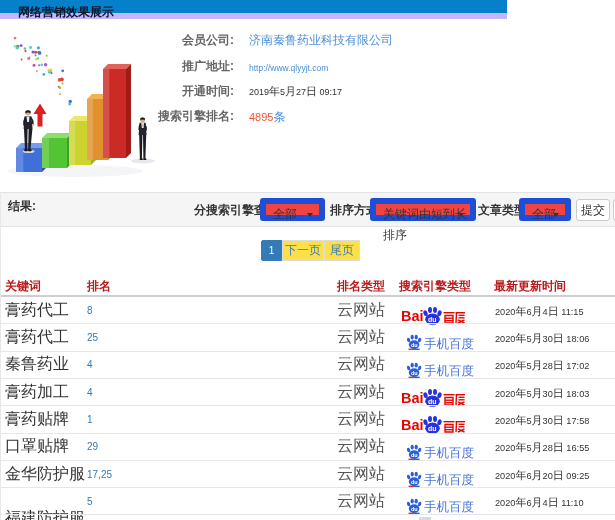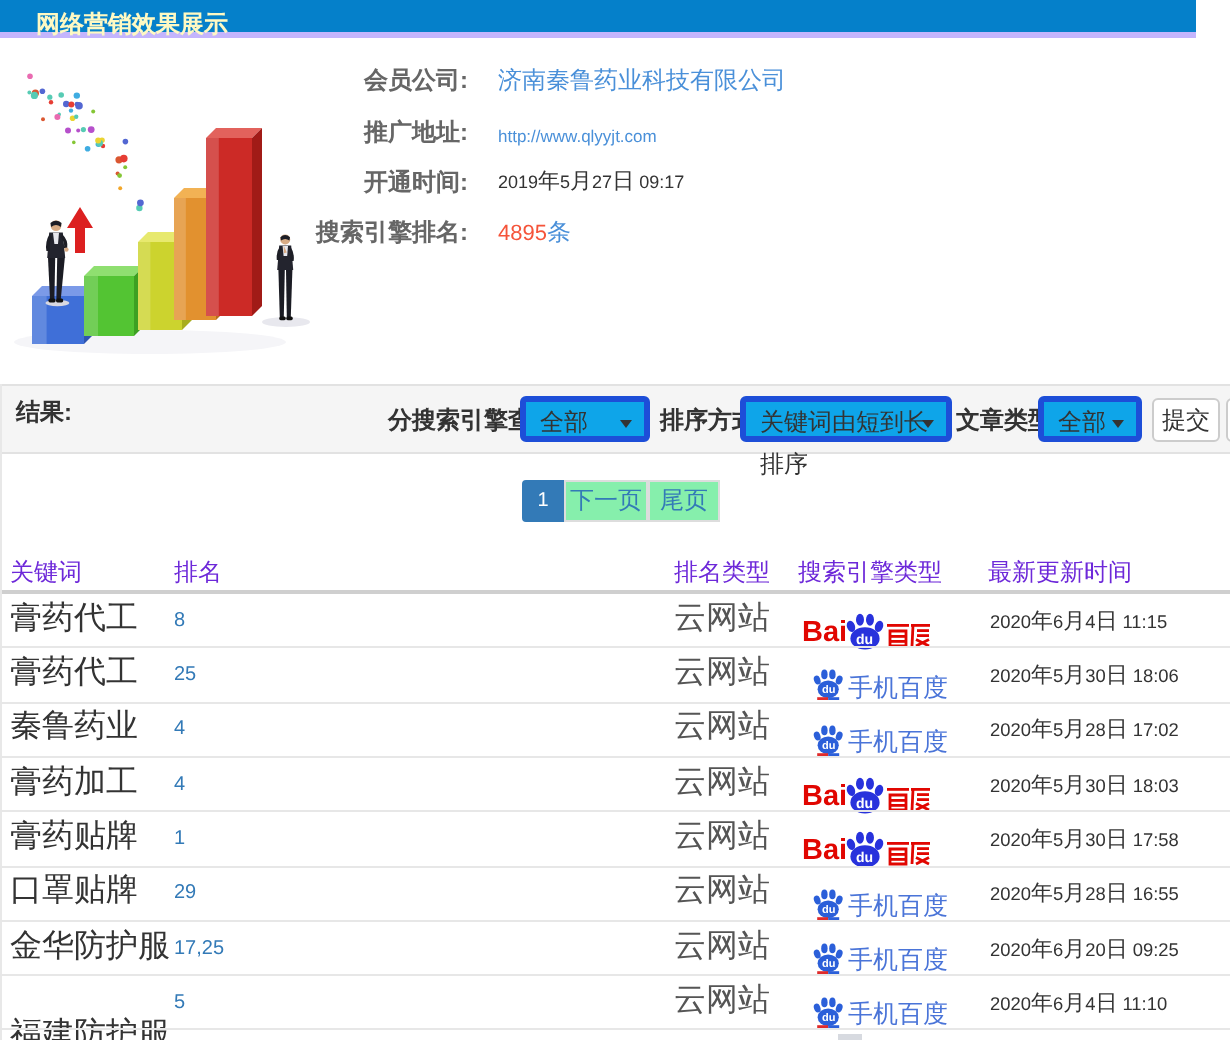--- a/index.html
+++ b/index.html
@@ -1,38 +1,38 @@
 <!DOCTYPE html>
 <html><head><meta charset="utf-8">
 <style>
 *{margin:0;padding:0;box-sizing:border-box}
 html,body{width:615px;height:520px;background:#fff;font-family:"Liberation Sans",sans-serif;color:#333;overflow:hidden}
 .abs{position:absolute}
 .zh{font-size:12px}
 .dzh{font-size:11px}
 
-#hdr{left:0;top:0;width:598px;height:19px;background:#0580ca;border-bottom:3px solid #c4b5fd;color:#fef9c3;font-weight:bold;line-height:19px}
+#hdr{left:0;top:0;width:507px;height:19px;background:#0580ca;border-bottom:6px solid #c4b5fd;color:#0f172a;font-weight:bold;line-height:19px}
 #hdr span{position:absolute;left:18px;top:3px}
 
 .ilabel{width:160px;text-align:right;color:#666;font-weight:bold;font-size:12px;line-height:14px}
 .ival{left:249px;line-height:14px}
 .blue{color:#4a90d9}
 .red{color:#f5543a}
 
 #band{left:0;top:192px;width:615px;height:35px;background:#f5f5f5;border-top:1px solid #e2e2e2;border-bottom:1px solid #e2e2e2}
 .flabel{font-weight:bold;color:#333;font-size:12px;line-height:14px}
-.sel{position:absolute;height:23px;background:#0ea5e9;border:3px solid #1d4ed8;border-radius:3px;font-size:12px;color:#333;line-height:21px;padding-left:7px}
+.sel{position:absolute;height:23px;background:#ef4444;border:6px solid #1d4ed8;border-radius:3px;font-size:12px;color:#333;line-height:21px;padding-left:7px}
 .sel i{position:absolute;right:6px;top:9px;width:0;height:0;border-left:3.5px solid transparent;border-right:3.5px solid transparent;border-top:4px solid #333;font-style:normal}
 #submit{position:absolute;left:576px;top:199px;width:34px;height:22px;background:#fff;border:1px solid #ccc;border-radius:3px;font-size:12px;color:#333;text-align:center;line-height:20px}
 #submit2{position:absolute;left:613px;top:199px;width:6px;height:22px;background:#fff;border:1px solid #ccc;border-radius:3px}
 
-.pg{position:absolute;top:240px;height:21px;border:1px solid #ddd;background:#86efac;color:#337ab7;font-size:12px;text-align:center;line-height:19px}
+.pg{position:absolute;top:240px;height:21px;border:1px solid #ddd;background:#fde047;color:#337ab7;font-size:12px;text-align:center;line-height:19px}
 .pg.act{background:#337ab7;border-color:#337ab7;color:#fff;font-size:10px;border-radius:2px 0 0 2px}
 
-.th{position:absolute;font-weight:normal;color:#6d28d9;font-size:12px;line-height:14px}
+.th{position:absolute;font-weight:bold;color:#b91c1c;font-size:12px;line-height:14px}
 .td{position:absolute;font-size:16px;color:#333;line-height:14px}
 .tdl{position:absolute;font-size:10px;color:#337ab7;line-height:14px}
 .rowline{position:absolute;left:0;width:615px;height:1px;background:#e7e7e7}
 </style></head>
 <body>
 <div class="abs" id="hdr">
     <span class="zh">网络营销效果展示</span>
   </div>
 
 <div class="abs ilabel" style="left:74px;top:33px">会员公司:</div>

